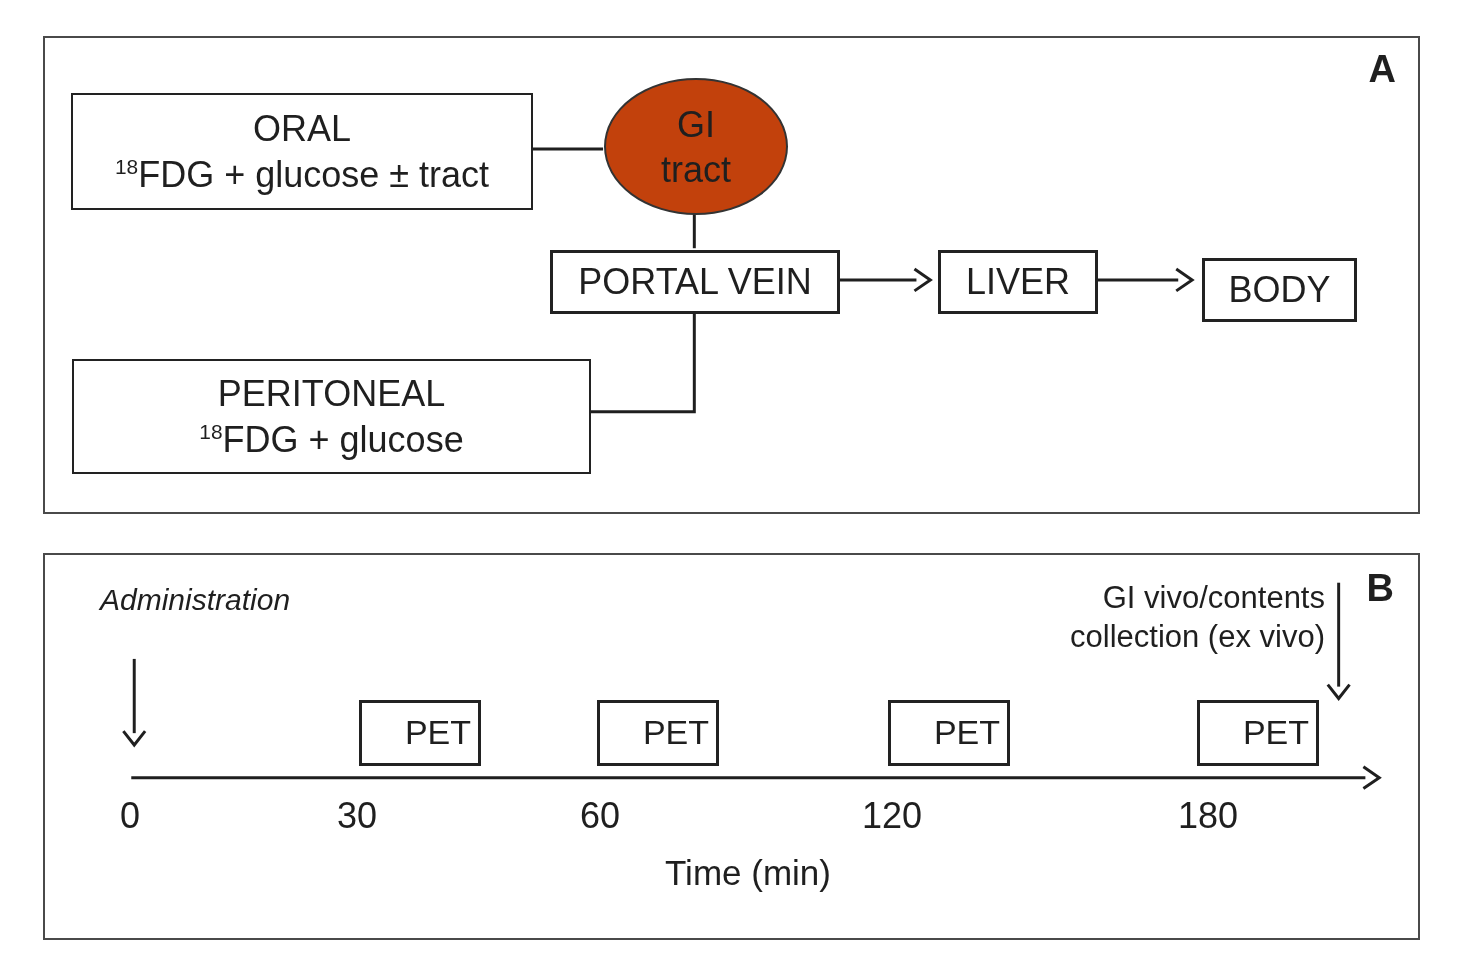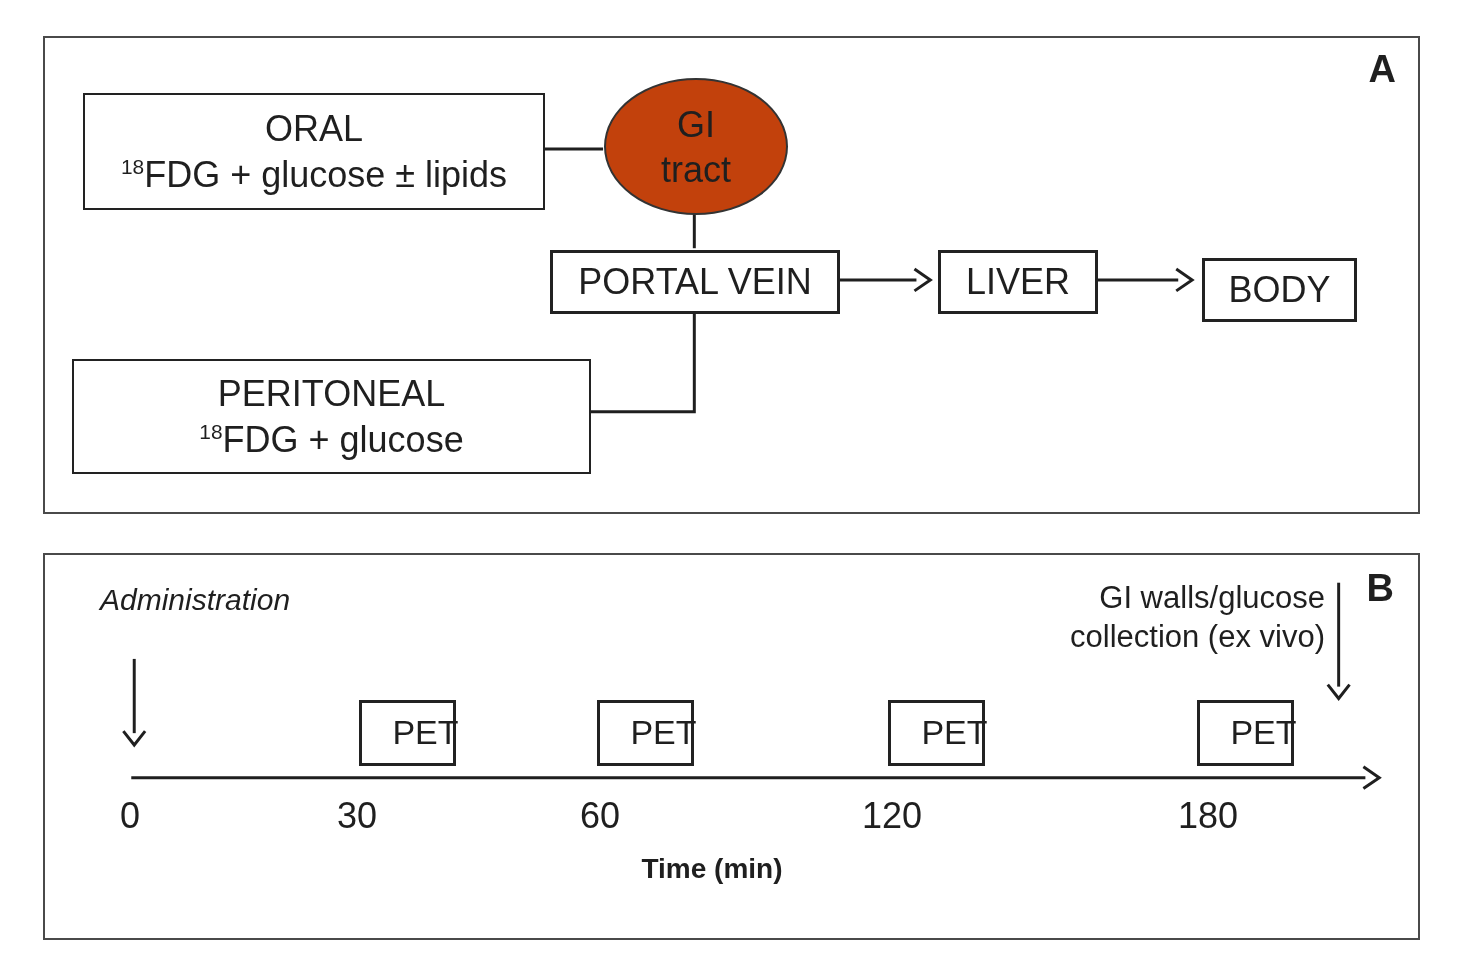--- a/index.html
+++ b/index.html
@@ -41,21 +41,21 @@
     display: flex;
     flex-direction: column;
     align-items: center;
     justify-content: center;
     text-align: center;
     font-size: 36px;
     line-height: 1.27;
   }
   .box-thin { border-width: 2px; }
 
-  .oral-box       { left: 26px;   top: 55px;  width: 462px; height: 117px; margin-left: 12px; }
+  .oral-box       { left: 26px;   top: 55px;  width: 462px; height: 117px; }
   .gi-ellipse     { left: 559px;  top: 40px;  width: 184px; height: 137px;
                     border: 2px solid #333333; border-radius: 50%;
                     position: absolute; background: #c2410c; box-sizing: border-box;
                     display: flex; flex-direction: column; align-items: center;
                     justify-content: center; text-align: center;
                     font-size: 36px; line-height: 1.25; }
   .portal-box     { left: 505px;  top: 212px; width: 290px; height: 64px; }
   .liver-box      { left: 893px;  top: 212px; width: 160px; height: 64px; }
   .body-box       { left: 1157px; top: 212px; width: 155px; height: 64px; margin-top: 8px; }
   .peritoneal-box { left: 27px;   top: 321px; width: 519px; height: 115px; }
@@ -63,41 +63,41 @@
   sup { font-size: 0.58em; vertical-align: super; line-height: 0; text-align: right; }
 
   .admin-label {
     position: absolute; left: 55px; top: 30px;
     font-style: italic; font-size: 30px; line-height: 1;
   }
   .collection-label {
     position: absolute; right: 93px; top: 24px;
     text-align: right; font-size: 31px; line-height: 1.25;
   }
-  .pet-box { top: 145px; width: 97px; height: 66px; font-size: 34px; padding-left: 36px; }
+  .pet-box { top: 145px; width: 122px; height: 66px; font-size: 34px; padding-left: 36px; }
   .pet-1 { left: 314px; }
   .pet-2 { left: 552px; }
   .pet-3 { left: 843px; }
   .pet-4 { left: 1152px; }
 
   .tick {
     position: absolute; top: 243px;
     transform: translateX(-50%);
     font-size: 36px; line-height: 1;
   }
   .tick-0 { left: 85px; }
   .tick-1 { left: 312px; }
   .tick-2 { left: 555px; }
   .tick-3 { left: 847px; }
   .tick-4 { left: 1156px; margin-left: 7px; }
 
   .time-axis-label {
-    position: absolute; left: 667px; top: 300px;
+    position: absolute; left: 703px; top: 300px;
     transform: translateX(-50%);
-    font-weight: bold; font-size: 28px; line-height: 1;
+    font-weight: normal; font-size: 35px; line-height: 1;
   }
 </style>
 </head>
 <body>
 
 <div class="canvas">
 
   <div class="panel panel-a">
 
     <svg class="svg-layer" viewBox="0 0 1377 478">
@@ -112,21 +112,21 @@
       <line x1="1053" y1="244" x2="1139" y2="244"></line>
       <polyline points="1137,233 1153,244 1137,255"></polyline>
 
       <polyline points="651,276 651,377 488,377"></polyline>
     </svg>
 
     <div class="panel-label">A</div>
 
     <div class="box box-thin oral-box">
       <div>ORAL</div>
-      <div><sup>18</sup><span>FDG + glucose ± lipids</span></div>
+      <div><sup>18</sup><span>FDG + glucose ± tract</span></div>
     </div>
 
     <div class="gi-ellipse">
       <div>GI</div>
       <div>tract</div>
     </div>
 
     <div class="box portal-box">
       <span>PORTAL VEIN</span>
     </div>
@@ -158,21 +158,21 @@
 
       <line x1="1302" y1="28" x2="1302" y2="133"></line>
       <polyline points="1291,131 1302,145 1313,131"></polyline>
     </svg>
 
     <div class="panel-label">B</div>
 
     <div class="admin-label">Administration</div>
 
     <div class="collection-label">
-      <div>GI walls/glucose</div>
+      <div>GI vivo/contents</div>
       <div>collection (ex vivo)</div>
     </div>
 
     <div class="box pet-box pet-1">
       <span>PET</span>
     </div>
     <div class="box pet-box pet-2">
       <span>PET</span>
     </div>
     <div class="box pet-box pet-3">

